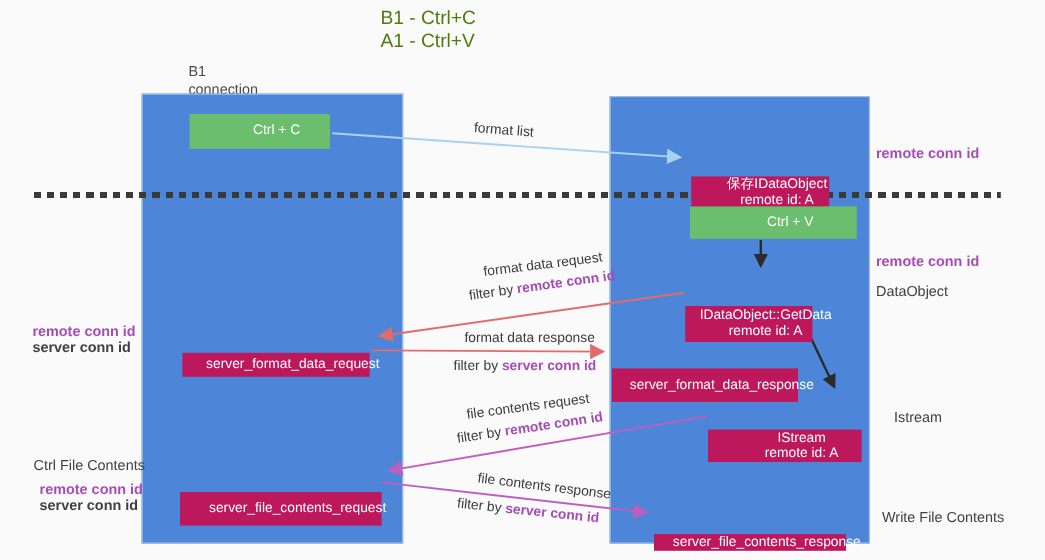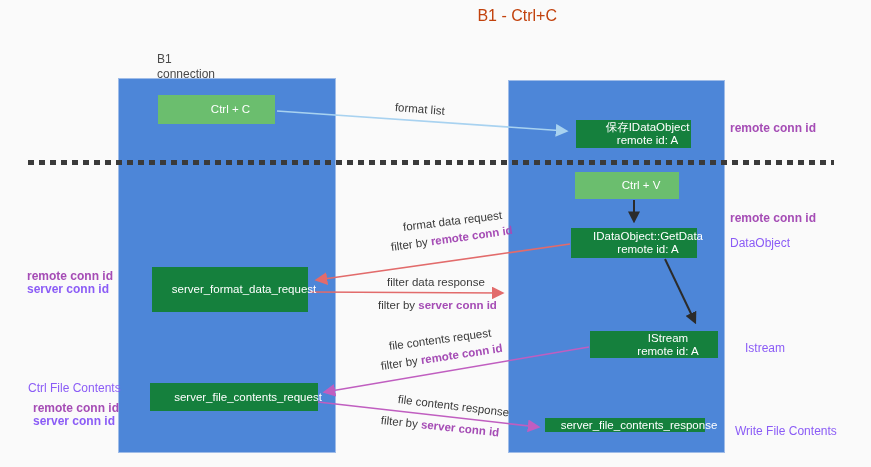--- a/index.html
+++ b/index.html
@@ -7,58 +7,59 @@
   body { font-family: "Liberation Sans", sans-serif; }
   .stage {
     position: relative;
     width: 871px; height: 467px;
     background: #fafafa;
     overflow: hidden;
   }
   .abs { position: absolute; }
   .title {
     left: 317px; top: 6px; width: 240px;
-    text-align: right;
-    font-size: 16px; line-height: 19px; color: #c2410c;
+    text-align: left;
+    font-size: 16px; line-height: 19px; color: #4d7c0f;
   }
   .col-header {
     width: 140px; 
     font-size: 12px; line-height: 15px; color: #4a4a4a;
   }
   .lifeline {
     background: #4d86d8;
     border: 1px solid #9fbce8;
   }
   .node {
     display: flex; flex-direction: column;
     align-items: center; justify-content: center;
     color: #ffffff; text-align: center;
     font-size: 11.5px; line-height: 13px; padding-left: 28px;
   }
   .node.green { background: #6bbe6e; }
-  .node.orange { background: #15803d; }
+  .node.orange { background: #be185d; margin-top: 27px; }
   .lbl { font-size: 11.5px; color: #3b3b3b; white-space: nowrap; }
   .lbl.bold-purple, .purple { color: #a54cb5; font-weight: bold; }
   .lbl.bold-green, .greentxt { color: #58b55c; font-weight: bold; }
-  .side-label { font-size: 12px; color: #8b5cf6; white-space: nowrap; }
+  .side-label { font-size: 12px; color: #404040; white-space: nowrap; }
   .side-label.purple { color: #a54cb5; font-weight: bold; }
   .rot { transform-origin: left center; }
   .dashline {
     left: 28px; top: 160px; width: 806px; height: 5px;
     background: repeating-linear-gradient(90deg, #3a3a3a 0 6px, transparent 6px 11px);
   }
   svg.overlay { position: absolute; left: 0; top: 0; pointer-events: none; }
 </style>
 </head>
 <body>
 
 <div class="stage">
 
   <div class="abs title">
     <div>B1 - Ctrl+C</div>
+    <div>A1 - Ctrl+V</div>
   </div>
 
   <div class="abs col-header" style="left:157px; top:52px;">
     <div>B1</div>
     <div>connection</div>
   </div>
   <div class="abs col-header" style="left:547px; top:52px;">
   </div>
 
   <div class="abs lifeline" style="left:118px; top:78px; width:218px; height:375px;"></div>
@@ -92,33 +93,36 @@
 
   <div class="abs node green" style="left:158px; top:95px; width:117px; height:29px;">
     <div>Ctrl + C</div>
   </div>
 
   <div class="abs node orange" style="left:576px; top:120px; width:115px; height:28px;">
     <div>保存IDataObject</div>
     <div>remote id: A</div>
   </div>
 
-  <div class="abs node green" style="left:575px; top:172px; width:104px; height:27px;">
+  <div class="abs node green" style="left:575px; top:172px; width:139px; height:27px;">
     <div>Ctrl + V</div>
   </div>
 
-  <div class="abs node orange" style="left:571px; top:228px; width:126px; height:30px;text-align:center;">
+  <div class="abs node orange" style="left:571px; top:228px; width:106px; height:30px;text-align:center;">
     <div>IDataObject::GetData</div>
     <div>remote id: A</div>
   </div>
 
-  <div class="abs node orange" style="left:152px; top:267px; width:156px; height:45px;">
+  <div class="abs node orange" style="left:152px; top:267px; width:156px; height:20px;">
     <div>server_format_data_request</div>
   </div>
 
+  <div class="abs node orange" style="left:510px; top:280px; width:155px; height:28px;">
+    <div>server_format_data_response</div>
+  </div>
 
   <div class="abs node orange" style="left:590px; top:331px; width:128px; height:27px;">
     <div>IStream</div>
     <div>remote id: A</div>
   </div>
 
   <div class="abs node orange" style="left:150px; top:383px; width:168px; height:28px;">
     <div>server_file_contents_request</div>
   </div>
 
@@ -126,21 +130,21 @@
     <div>server_file_contents_response</div>
   </div>
 
   <div class="abs lbl rot" style="left:395px; top:101px; transform:rotate(4.5deg);">format list</div>
 
   <div class="abs lbl rot" style="left:403px; top:221px; transform:rotate(-7deg);">format data request</div>
   <div class="abs lbl rot" style="left:391px; top:241px; transform:rotate(-8deg);">
     <span>filter by </span><span class="purple">remote conn id</span>
   </div>
 
-  <div class="abs lbl" style="left:387px; top:276px;">filter data response</div>
+  <div class="abs lbl" style="left:387px; top:276px;">format data response</div>
   <div class="abs lbl" style="left:378px; top:299px;">
     <span>filter by </span><span class="purple">server conn id</span>
   </div>
 
   <div class="abs lbl rot" style="left:389px; top:340px; transform:rotate(-7.5deg);">file contents request</div>
   <div class="abs lbl rot" style="left:381px; top:360px; transform:rotate(-8.5deg);">
     <span>filter by </span><span class="purple">remote conn id</span>
   </div>
 
   <div class="abs lbl rot" style="left:398px; top:393px; transform:rotate(7deg);">file contents response</div>

